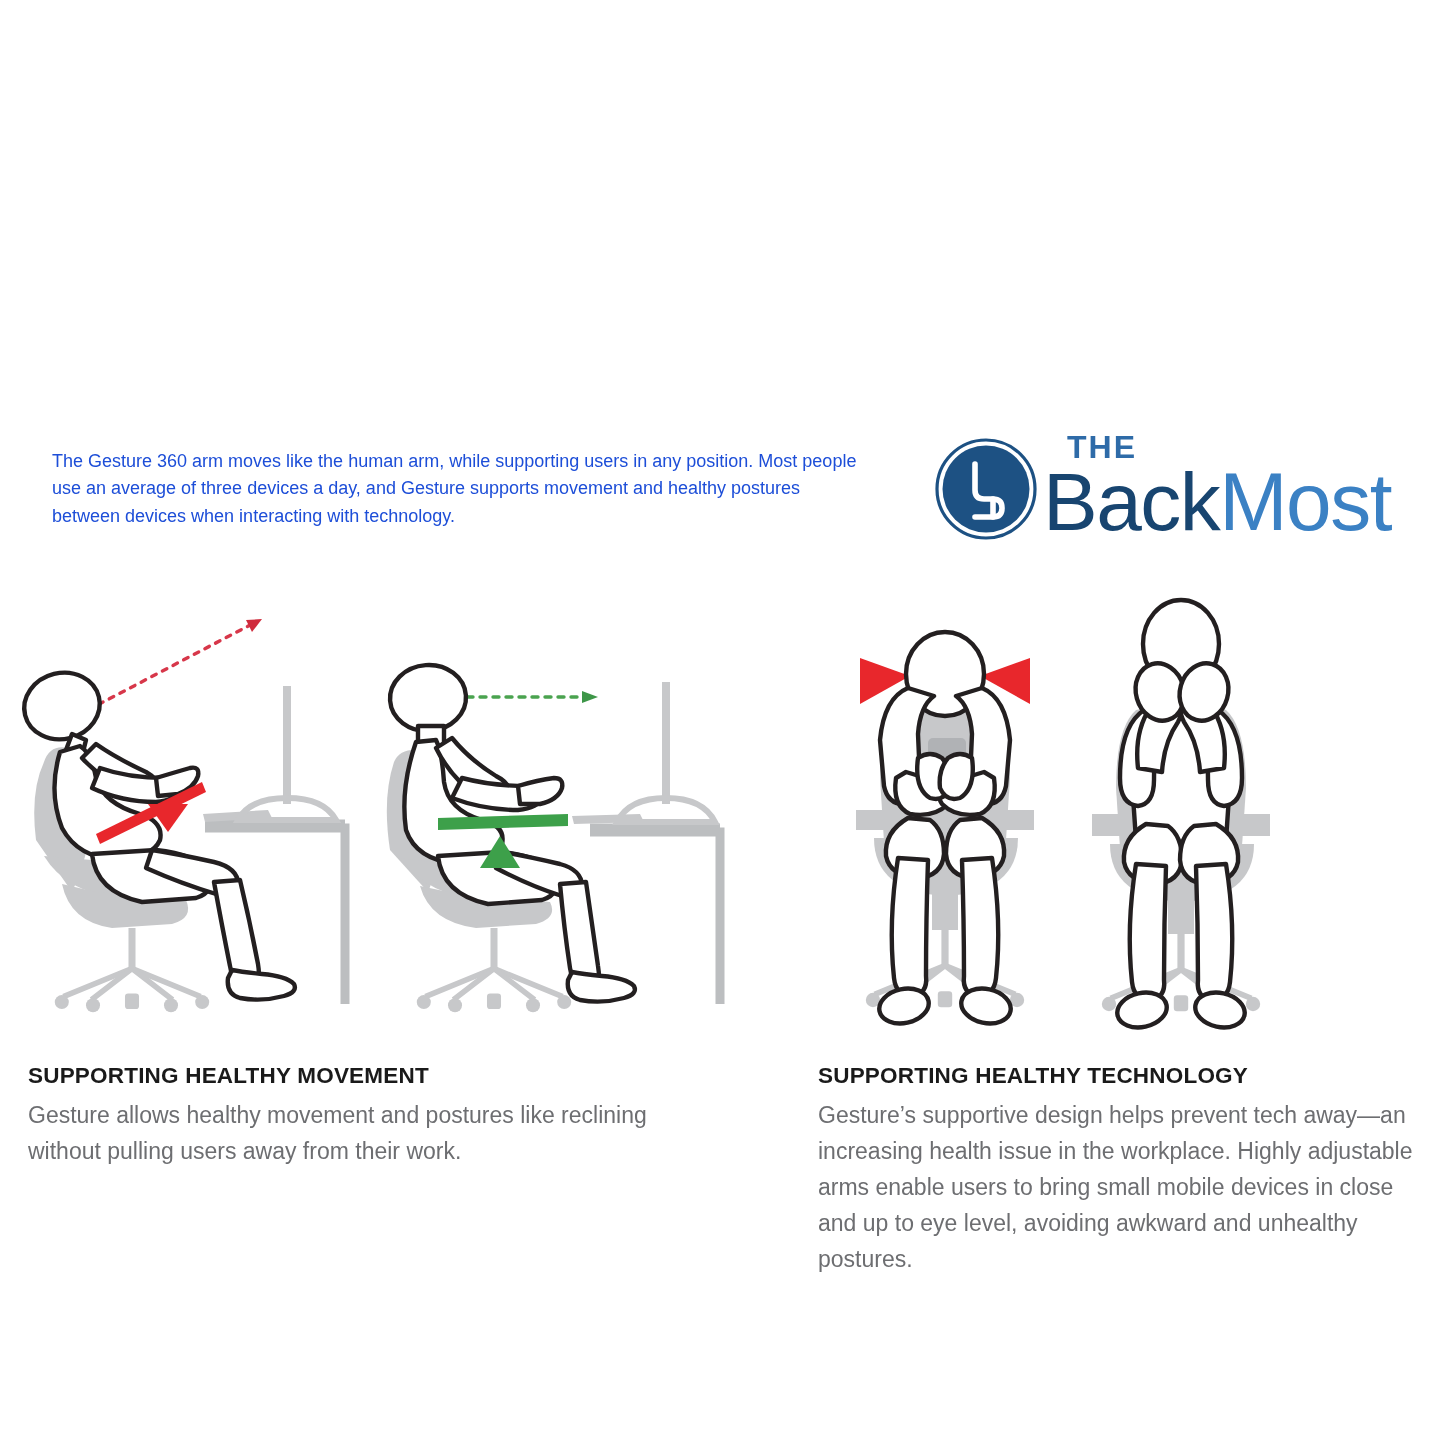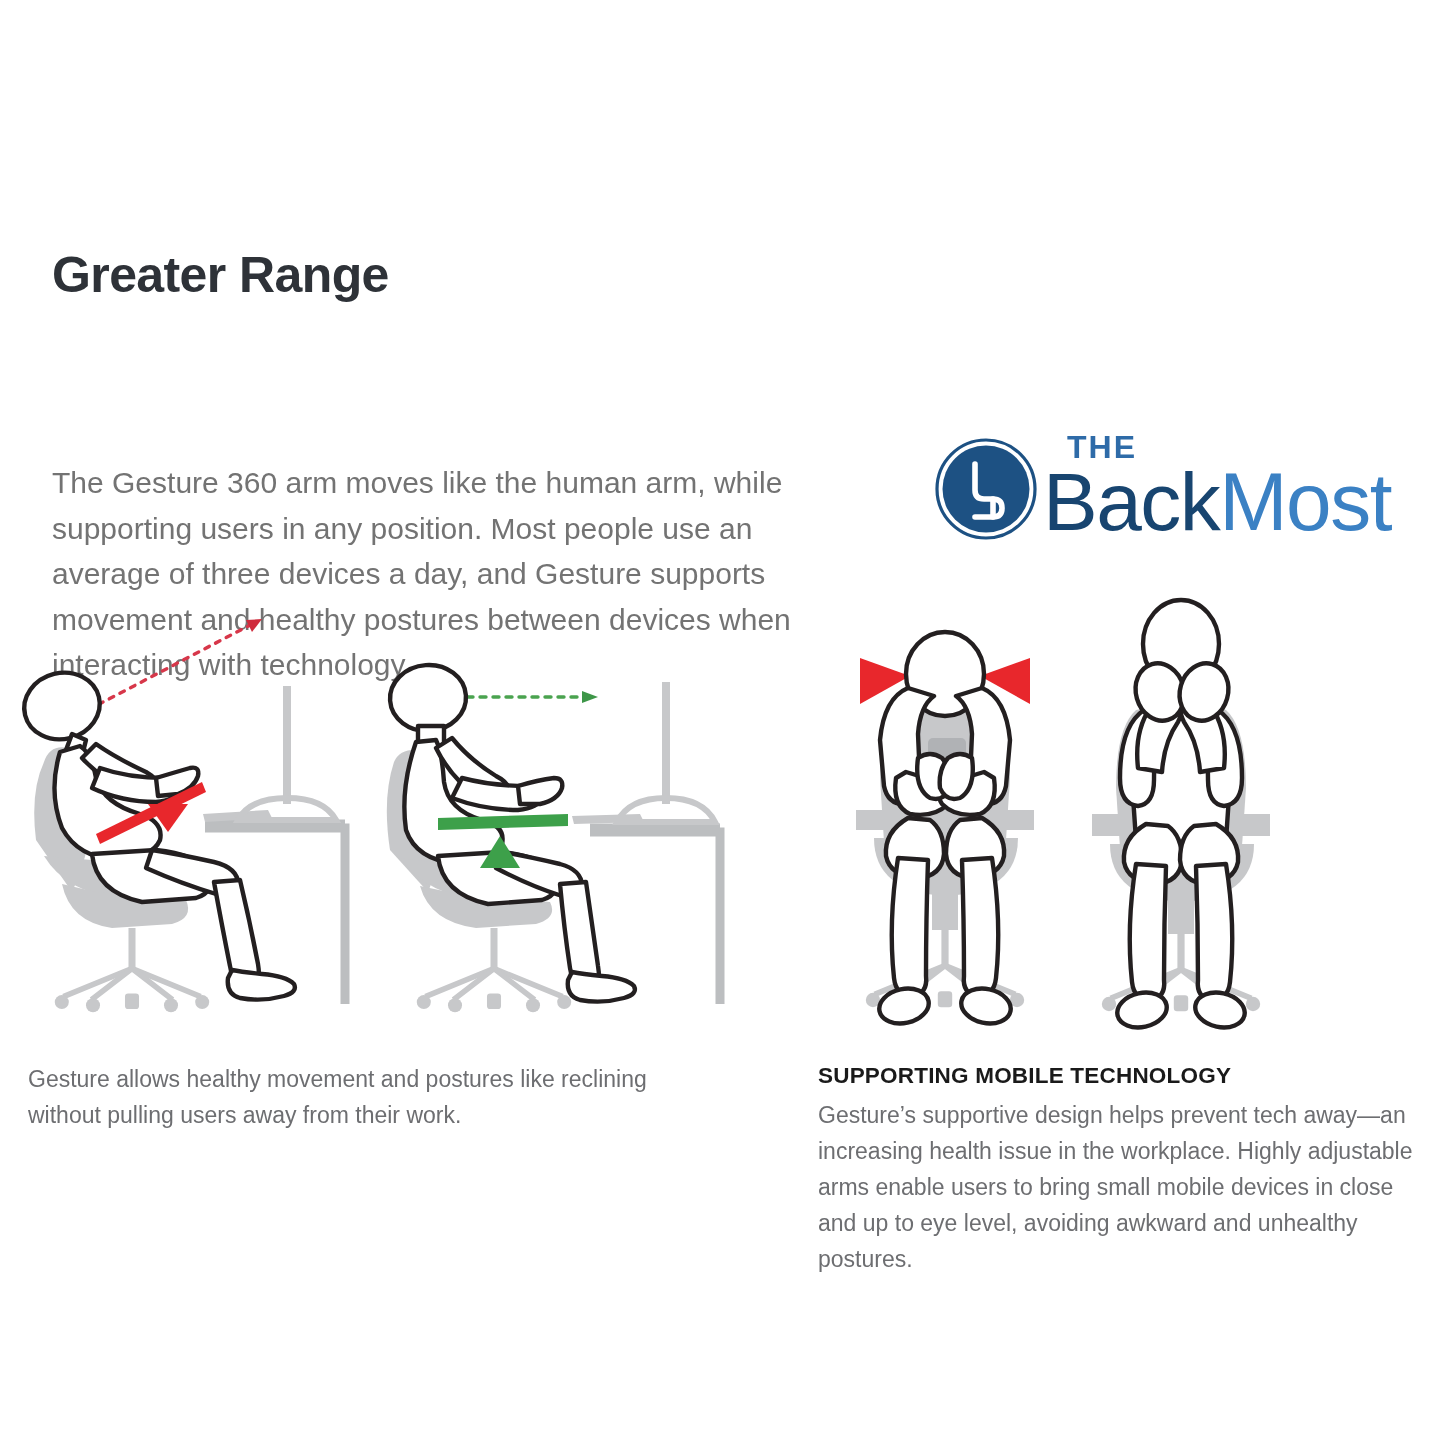--- a/index.html
+++ b/index.html
@@ -35,23 +35,23 @@
     color: #2e3238;
     letter-spacing: -0.6px;
   }
   .headline .l2 { display: block; }
 
   .intro {
     position: absolute;
     left: 52px;
     top: 430px;
     width: 815px;
-    font-size: 30px;
+    font-size: 18px;
     line-height: 1.52;
-    color: #737373;
+    color: #1d4ed8;
     font-weight: 400;
   }
 
   
   .logo {
     position: absolute;
     left: 935px;
     top: 425px;
     width: 475px;
     height: 120px;
@@ -124,21 +124,20 @@
     color: #6d6e71;
     margin: 0;
   }
 </style>
 </head>
 <body>
 
 <div class="page">
 
   <h1 class="headline">
-    <span class="l1">Greater Range</span>
   </h1>
 
   <p class="intro">The Gesture 360 arm moves like the human arm, while supporting users in any position. Most people use an average of three devices a day, and Gesture supports movement and healthy postures between devices when interacting with technology.</p>
 
   <div class="logo">
     <div class="logo-mark">
       <svg width="102" height="102" viewBox="0 0 102 102" aria-hidden="true">
         <circle cx="51" cy="51" r="49" fill="none" stroke="#1d5183" stroke-width="3.2"></circle>
         <circle cx="51" cy="51" r="43.5" fill="#1d5183"></circle>
 
@@ -358,21 +357,22 @@
 
           <ellipse cx="84" cy="418" rx="25" ry="17" transform="rotate(-12 84 418)"></ellipse>
           <ellipse cx="162" cy="418" rx="25" ry="17" transform="rotate(12 162 418)"></ellipse>
         </g>
       </g>
 
     </svg>
   </div>
 
   <div class="caption caption-left">
+    <div class="caption-title">SUPPORTING HEALTHY MOVEMENT</div>
     <p class="caption-body">Gesture allows healthy movement and postures like reclining without pulling users away from their work.</p>
   </div>
 
   <div class="caption caption-right">
-    <div class="caption-title">SUPPORTING MOBILE TECHNOLOGY</div>
+    <div class="caption-title">SUPPORTING HEALTHY TECHNOLOGY</div>
     <p class="caption-body">Gesture’s supportive design helps prevent tech away—an increasing health issue in the workplace. Highly adjustable arms enable users to bring small mobile devices in close and up to eye level, avoiding awkward and unhealthy postures.</p>
   </div>
 
 </div>
 
 </body></html>

